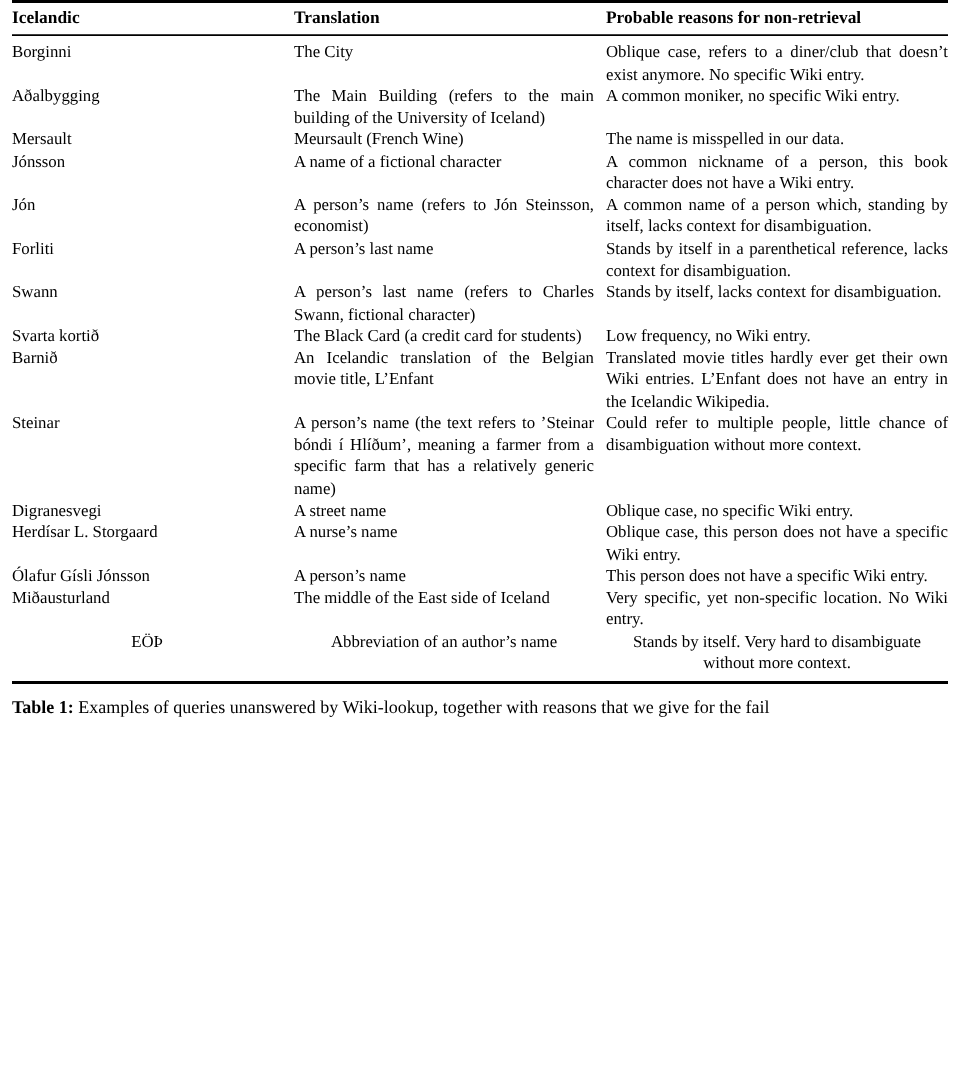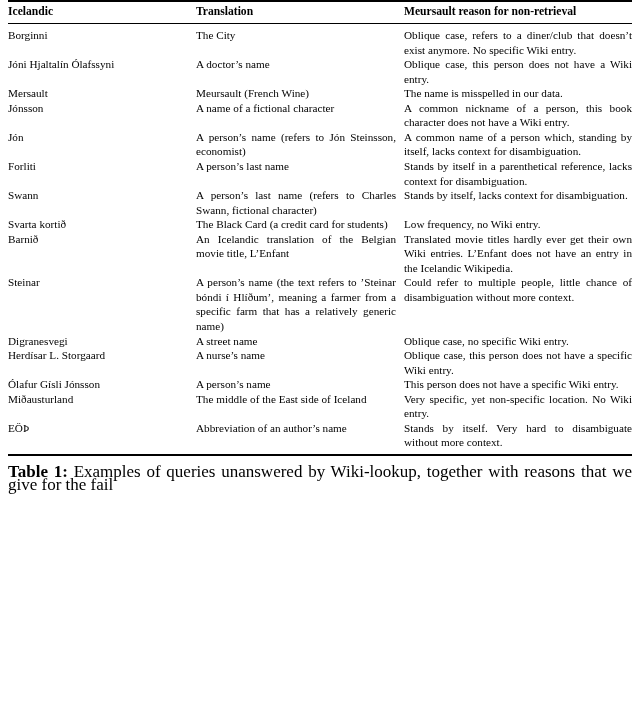--- a/index.html
+++ b/index.html
@@ -54,32 +54,32 @@
     hyphens: manual;
     -webkit-hyphens: manual;
   }
   tbody tr:first-child td { padding-top: 4.5px; }
   tbody td.col1 {
     text-align: left;
     white-space: nowrap;
   }
   tbody td.col3 { padding-right: 0; }
 
-  tbody tr.lastrow td { padding-bottom: 4px; }
+  tbody tr.lastrow td { padding-bottom: 4px; text-align: center; }
 
   .bottomrule {
     width: 624px;
     height: 0;
     border-top: 2.0px solid #000;
   }
 
   .caption {
     width: 624px;
     margin-top: 9px;
-    font-size: 17px;
+    font-size: 12px;
     line-height: 13.5px;
     text-align: justify;
     color: #000;
   }
   .caption .cap-label { font-weight: bold; }
 </style>
 </head>
 <body>
 
 <div id="page">
@@ -87,33 +87,33 @@
   <table class="tbl">
     <colgroup>
       <col class="c1">
         <col class="c2">
         <col class="c3">
     </colgroup>
     <thead>
       <tr>
         <th class="h1">Icelandic</th>
         <th class="h2">Translation</th>
-        <th class="h3">Meursault reason for non-retrieval</th>
+        <th class="h3">Probable reasons for non-retrieval</th>
       </tr>
     </thead>
     <tbody id="tbody">
         <tr>
           <td class="col1">Borginni</td>
           <td class="col2">The City</td>
           <td class="col3">Oblique case, refers to a diner/club that doesn’t exist anymore. No specific Wiki entry.</td>
         </tr>
         <tr>
-          <td class="col1">Jóni Hjaltalín Ólafssyni</td>
-          <td class="col2">A doctor’s name</td>
-          <td class="col3">Oblique case, this person does not have a Wiki entry.</td>
+          <td class="col1">Aðalbygging</td>
+          <td class="col2">The Main Building (refers to the main building of the University of Iceland)</td>
+          <td class="col3">A common moniker, no specific Wiki entry.</td>
         </tr>
         <tr>
           <td class="col1">Mersault</td>
           <td class="col2">Meursault (French Wine)</td>
           <td class="col3">The name is misspelled in our data.</td>
         </tr>
         <tr>
           <td class="col1">Jónsson</td>
           <td class="col2">A name of a fictional character</td>
           <td class="col3">A common nickname of a person, this book character does not have a Wiki entry.</td>

